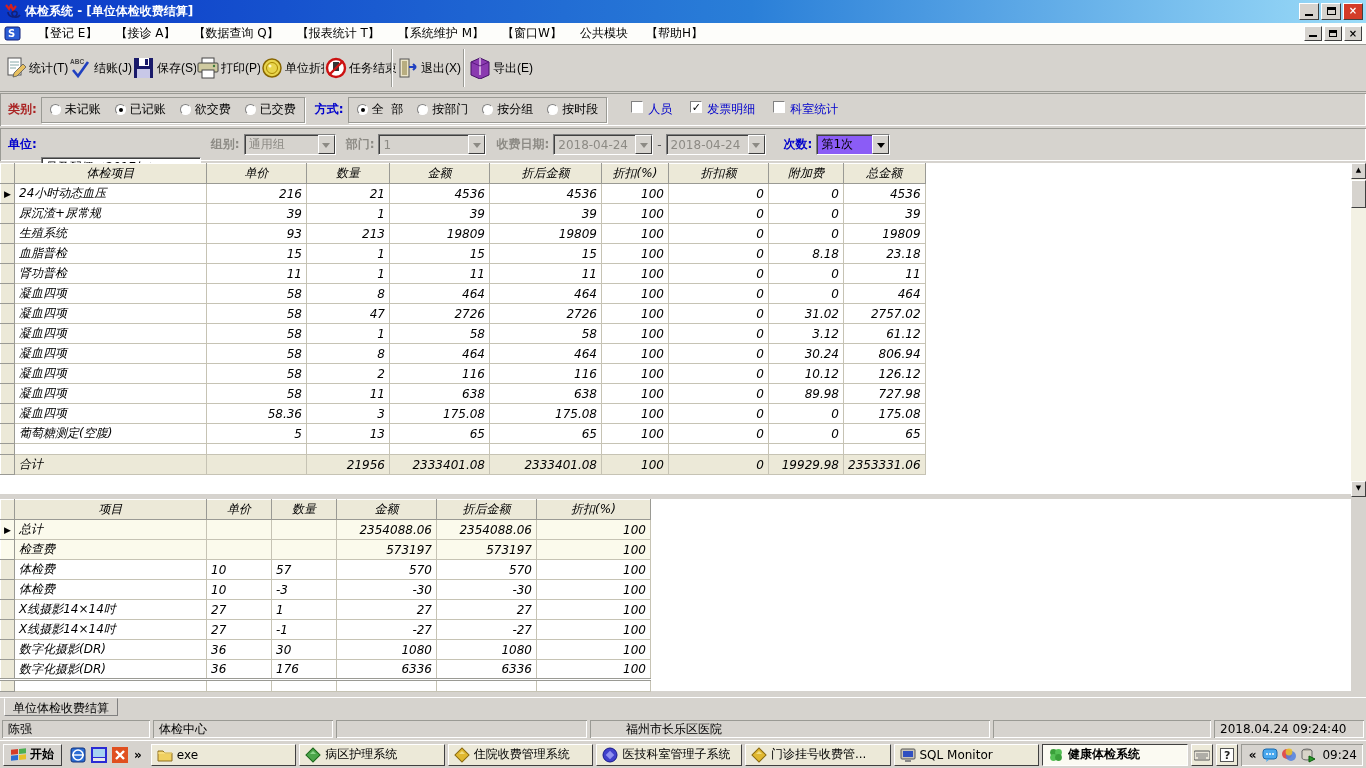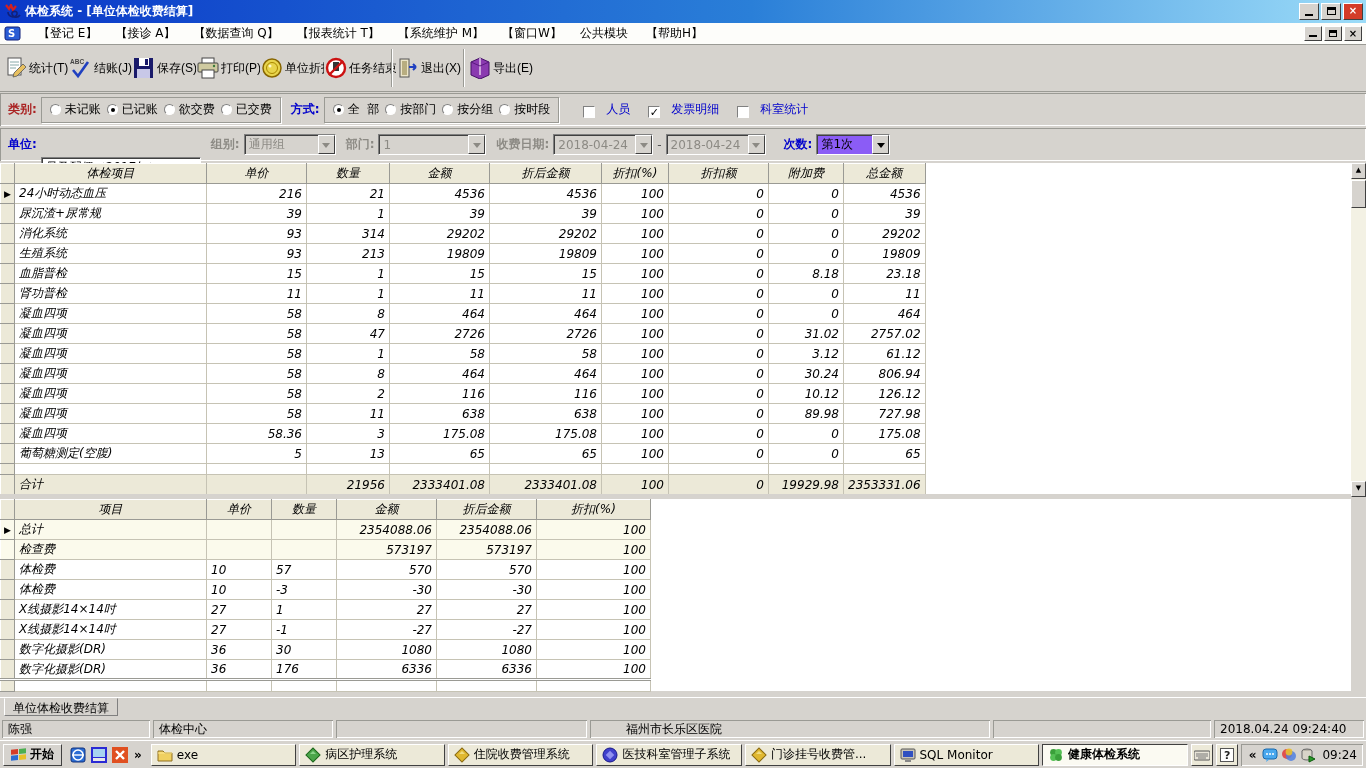--- a/index.html
+++ b/index.html
@@ -36,28 +36,28 @@
   .tbtn .lbl { font-size:12px; white-space:nowrap; }
   .tb-sep { width:2px; height:38px; margin:0 3px; border-left:1px solid #9a9a94; border-right:1px solid #fff; }
 
   
   .fpanel { position:absolute; left:0; width:1366px; height:33px; background:#d6d3ce;
     box-shadow:inset 1px 1px 0 #9a9a94, inset -1px -1px 0 #fff;
     display:flex; align-items:center; padding:0 8px; }
   .fpanel.r1 { top:93px; } .fpanel.r2 { top:128px; }
   .flabel { font-weight:bold; margin-right:4px; white-space:nowrap; }
   .blue { color:#0000cc; } .red { color:#aa2222; } .gray { color:#8c8a84; }
-  .rgroup { display:flex; align-items:center; height:26px; padding:0 8px; gap:6px;
+  .rgroup { display:flex; align-items:center; height:26px; padding:0 8px; gap:14px;
     border:1px solid #9a9a94; box-shadow:1px 1px 0 #fff; background:#d6d3ce; margin-right:10px; }
   .ritem { display:flex; align-items:center; gap:4px; white-space:pre; }
   .radio { width:11px; height:11px; border-radius:50%; background:#fff;
     border:1px solid; border-color:#808080 #fff #fff #808080; position:relative; }
   .radio.sel::after { content:""; position:absolute; left:3px; top:3px; width:4px; height:4px;
     border-radius:50%; background:#000; }
-  .citem { display:flex; align-items:flex-end; gap:11px; margin-right:18px; color:#0000cc; }
+  .citem { display:flex; align-items:flex-start; gap:5px; margin-right:18px; color:#0000cc; }
   .checkbox { width:12px; height:12px; background:#fff; border:1px solid;
     border-color:#808080 #fff #fff #808080; font-size:11px; line-height:11px;
     text-align:center; color:#000; font-weight:bold; }
   .field { display:flex; align-items:center; margin-right:10px; }
   .tinput { height:21px; background:#fff; border:1px solid; border-color:#808080 #fff #fff #808080;
     box-shadow:inset 1px 1px 0 #404040; padding:2px 4px; display:flex; align-items:center; }
   .combo { height:21px; border:1px solid; border-color:#808080 #fff #fff #808080;
     box-shadow:inset 1px 1px 0 #404040; display:flex; align-items:stretch; background:#8b5cf6; }
   .combo .val { padding:2px 4px; flex:1; display:flex; align-items:center; white-space:nowrap; overflow:hidden; }
   .combo .drop { width:17px; background:#d6d3ce; border:1px solid; border-color:#fff #404040 #404040 #fff;
@@ -364,32 +364,20 @@
             <td class="num">1</td>
             <td class="num">39</td>
             <td class="num">39</td>
             <td class="num">100</td>
             <td class="num">0</td>
             <td class="num">0</td>
             <td class="num">39</td>
           </tr>
           <tr>
             <td class="marker"></td>
-            <td class="txt">消化系统</td>
-            <td class="num">93</td>
-            <td class="num">314</td>
-            <td class="num">29202</td>
-            <td class="num">29202</td>
-            <td class="num">100</td>
-            <td class="num">0</td>
-            <td class="num">0</td>
-            <td class="num">29202</td>
-          </tr>
-          <tr>
-            <td class="marker"></td>
             <td class="txt">生殖系统</td>
             <td class="num">93</td>
             <td class="num">213</td>
             <td class="num">19809</td>
             <td class="num">19809</td>
             <td class="num">100</td>
             <td class="num">0</td>
             <td class="num">0</td>
             <td class="num">19809</td>
           </tr>

